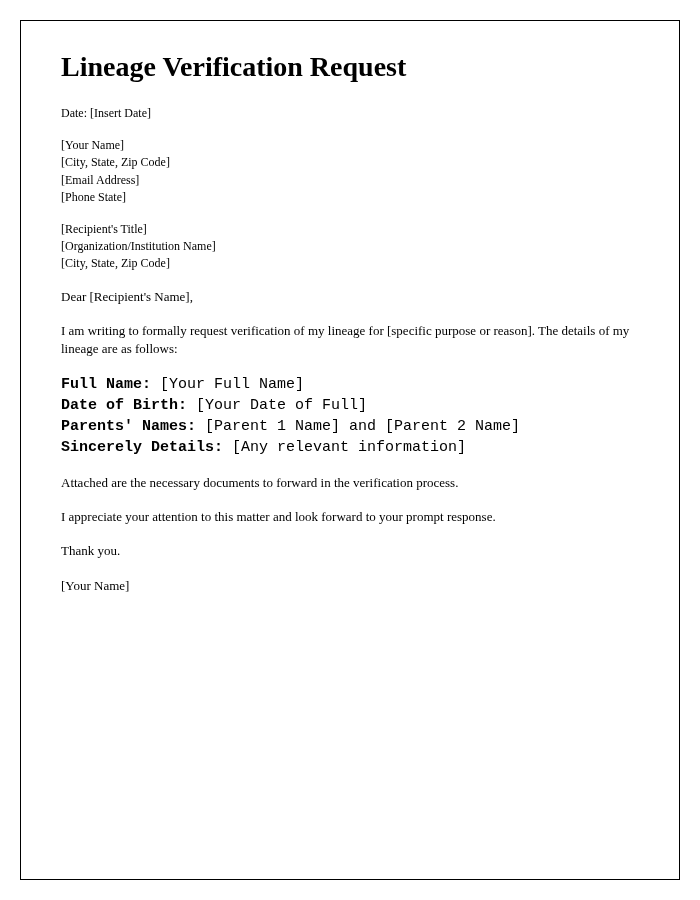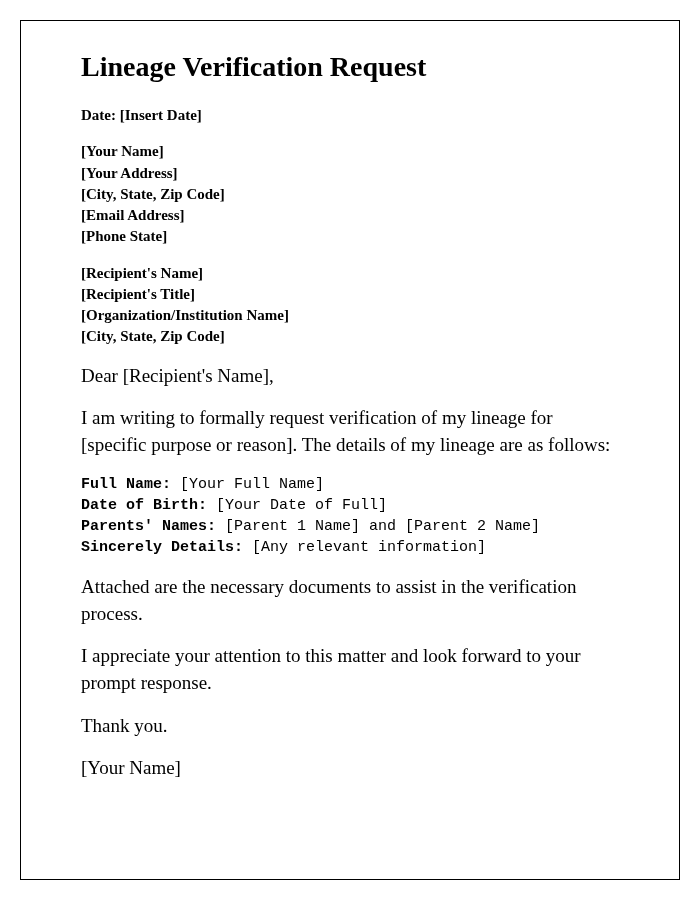--- a/index.html
+++ b/index.html
@@ -7,66 +7,63 @@
       font-family: "Times New Roman", Times, serif;
       background: #fff;
       width: 700px;
       height: 900px;
       padding: 20px;
     }
     .document-frame {
       border: 1px solid #000;
       width: 100%;
       height: 100%;
-      padding: 30px 60px;
+      padding: 30px 40px;
     }
     h1 {
       font-size: 28px;
       font-weight: bold;
       margin-bottom: 22px;
     }
     .line {
-      font-size: 15px;
+      font-size: 12px;
       line-height: 1.35;
-      font-weight: bold;
     }
     .block { margin-bottom: 16px; }
     .block .line { margin-bottom: 1px; }
     .detail-line { font-size: 15px; line-height: 1.4; font-family: Liberation Mono, monospace; }
     .detail-label { font-weight: bold; }
     .para {
-      font-size: 19px;
+      font-size: 13px;
       line-height: 1.4;
       margin-bottom: 16px;
     }
   </style>
 </head>
 <body>
 
 <div class="document-frame">
 
   <h1>Lineage Verification Request</h1>
 
   <div class="block">
     <div class="line">
       <span>Date:</span>
       <span>[Insert Date]</span>
     </div>
   </div>
 
   <div class="block">
     <div class="line">[Your Name]</div>
-    <div class="line">[Your Address]</div>
     <div class="line">[City, State, Zip Code]</div>
     <div class="line">[Email Address]</div>
     <div class="line">[Phone State]</div>
   </div>
 
   <div class="block">
-    <div class="line">[Recipient's Name]</div>
     <div class="line">[Recipient's Title]</div>
     <div class="line">[Organization/Institution Name]</div>
     <div class="line">[City, State, Zip Code]</div>
   </div>
 
   <div class="para">Dear [Recipient's Name],</div>
 
   <div class="para">I am writing to formally request verification of my lineage for [specific purpose or reason]. The details of my lineage are as follows:</div>
 
   <div class="block">
@@ -81,21 +78,21 @@
     <div class="detail-line">
       <span class="detail-label">Parents' Names:</span>
       <span>[Parent 1 Name] and [Parent 2 Name]</span>
     </div>
     <div class="detail-line">
       <span class="detail-label">Sincerely Details:</span>
       <span>[Any relevant information]</span>
     </div>
   </div>
 
-  <div class="para">Attached are the necessary documents to assist in the verification process.</div>
+  <div class="para">Attached are the necessary documents to forward in the verification process.</div>
 
   <div class="para">I appreciate your attention to this matter and look forward to your prompt response.</div>
 
   <div class="para">Thank you.</div>
 
 
   <div class="para">[Your Name]</div>
 
 </div>
 

